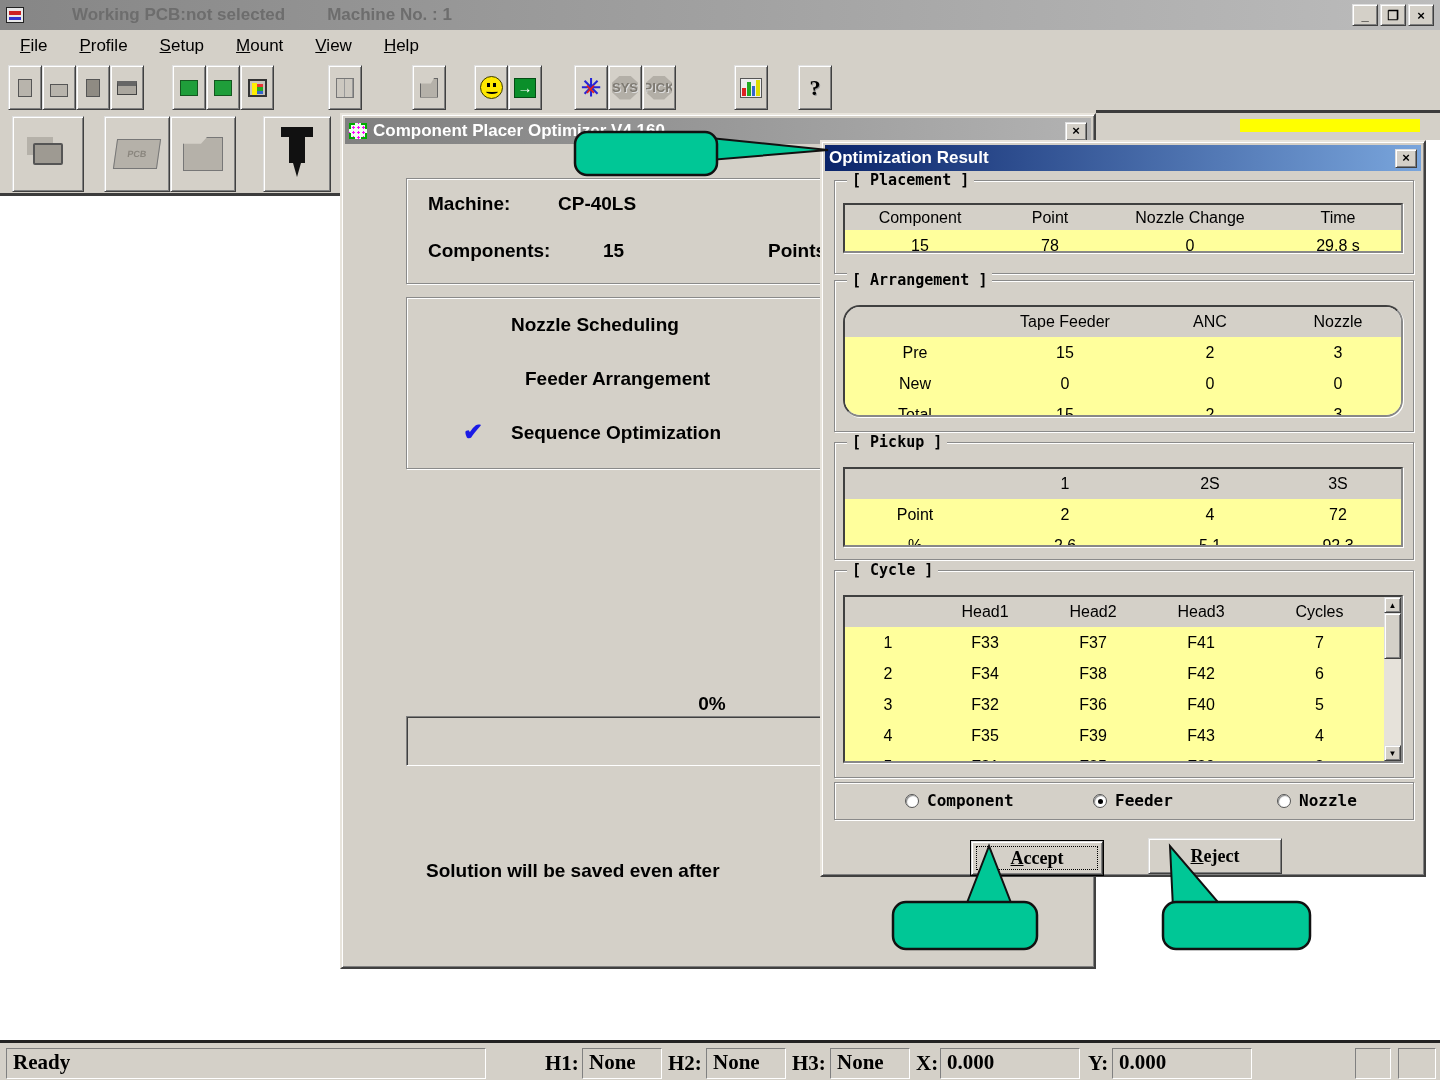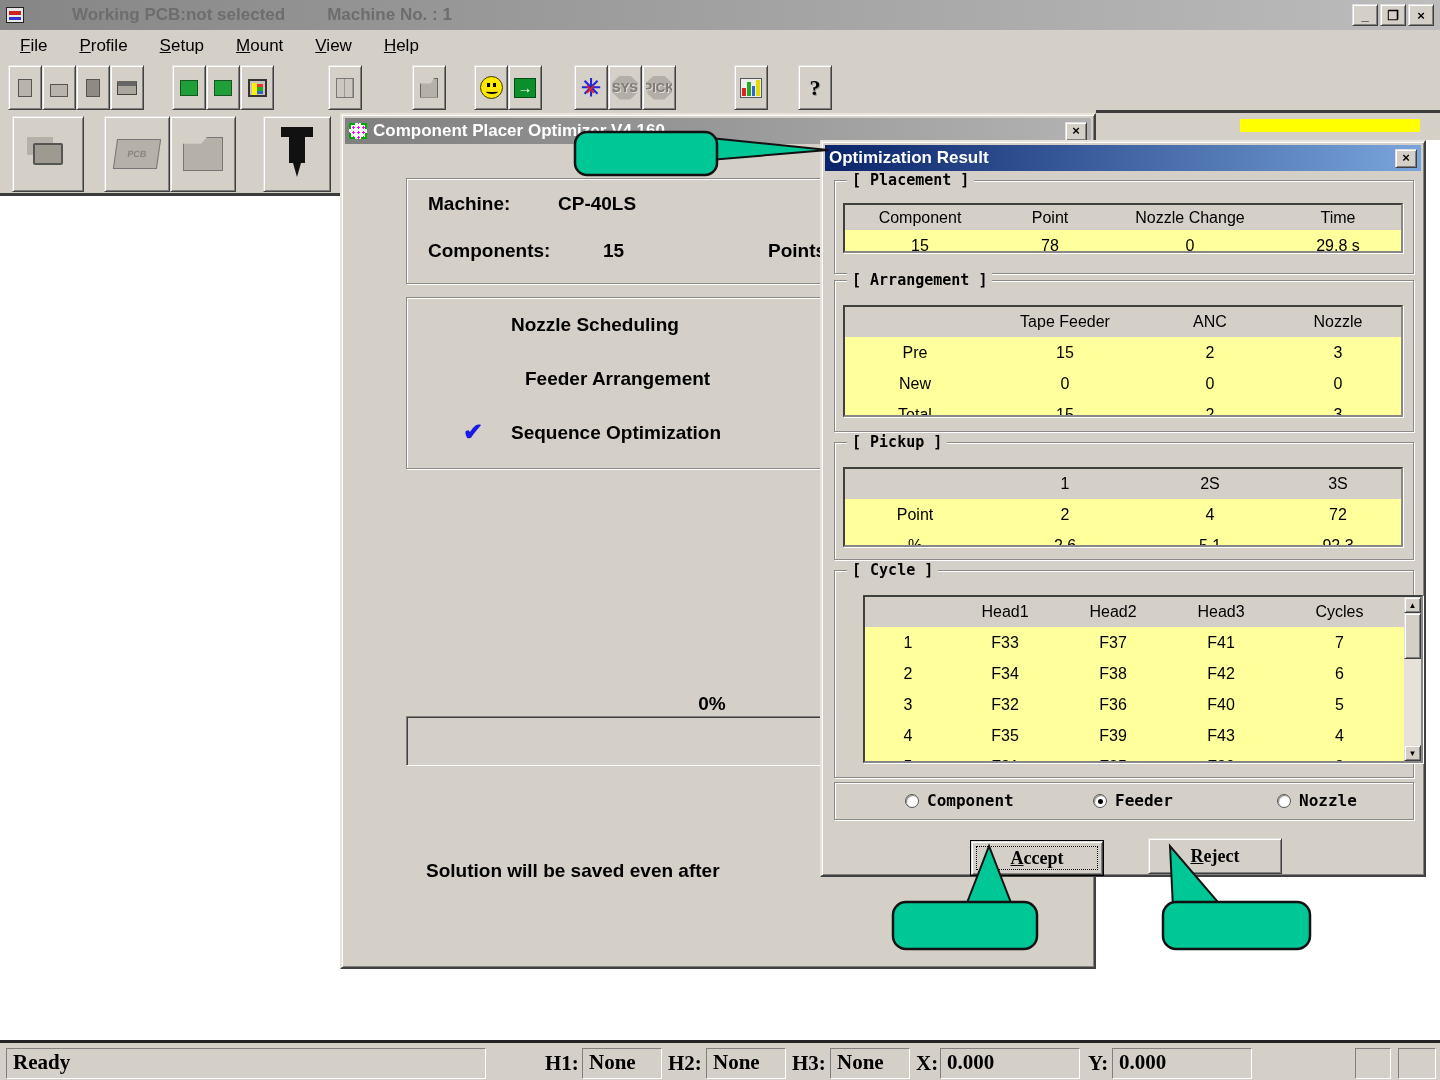--- a/index.html
+++ b/index.html
@@ -280,21 +280,21 @@
           <span>15</span>
           <span>78</span>
           <span>0</span>
           <span>29.8 s</span>
         </div>
       </div>
     </div>
 
     <div class="groupbox" style="left:12px;top:138px;width:580px;height:152px;">
       <span class="gtitle mono">[ Arrangement ]</span>
-      <div class="listbox" style="position:absolute;left:8px;top:24px;width:560px;height:112px;">
+      <div class="listbox" style="position:absolute;left:8px;top:24px;width:560px;height:112px;border-radius:17px;">
         <div class="grid ar-grid ghead">
           <span></span>
           <span>Tape Feeder</span>
           <span>ANC</span>
           <span>Nozzle</span>
         </div>
         <div class="grid ar-grid grow">
           <span>Pre</span>
           <span>15</span>
           <span>2</span>
@@ -334,21 +334,21 @@
           <span>%</span>
           <span>2.6</span>
           <span>5.1</span>
           <span>92.3</span>
         </div>
       </div>
     </div>
 
     <div class="groupbox" style="left:12px;top:428px;width:580px;height:208px;">
       <span class="gtitle mono">[ Cycle ]</span>
-      <div class="listbox" style="position:absolute;left:8px;top:24px;width:560px;height:168px;margin-left:20px;">
+      <div class="listbox" style="position:absolute;left:8px;top:24px;width:560px;height:168px;">
         <div style="margin-right:17px;">
           <div class="grid cy-grid ghead">
             <span></span>
             <span>Head1</span>
             <span>Head2</span>
             <span>Head3</span>
             <span>Cycles</span>
           </div>
           <div class="grid cy-grid grow">
             <span>1</span>

